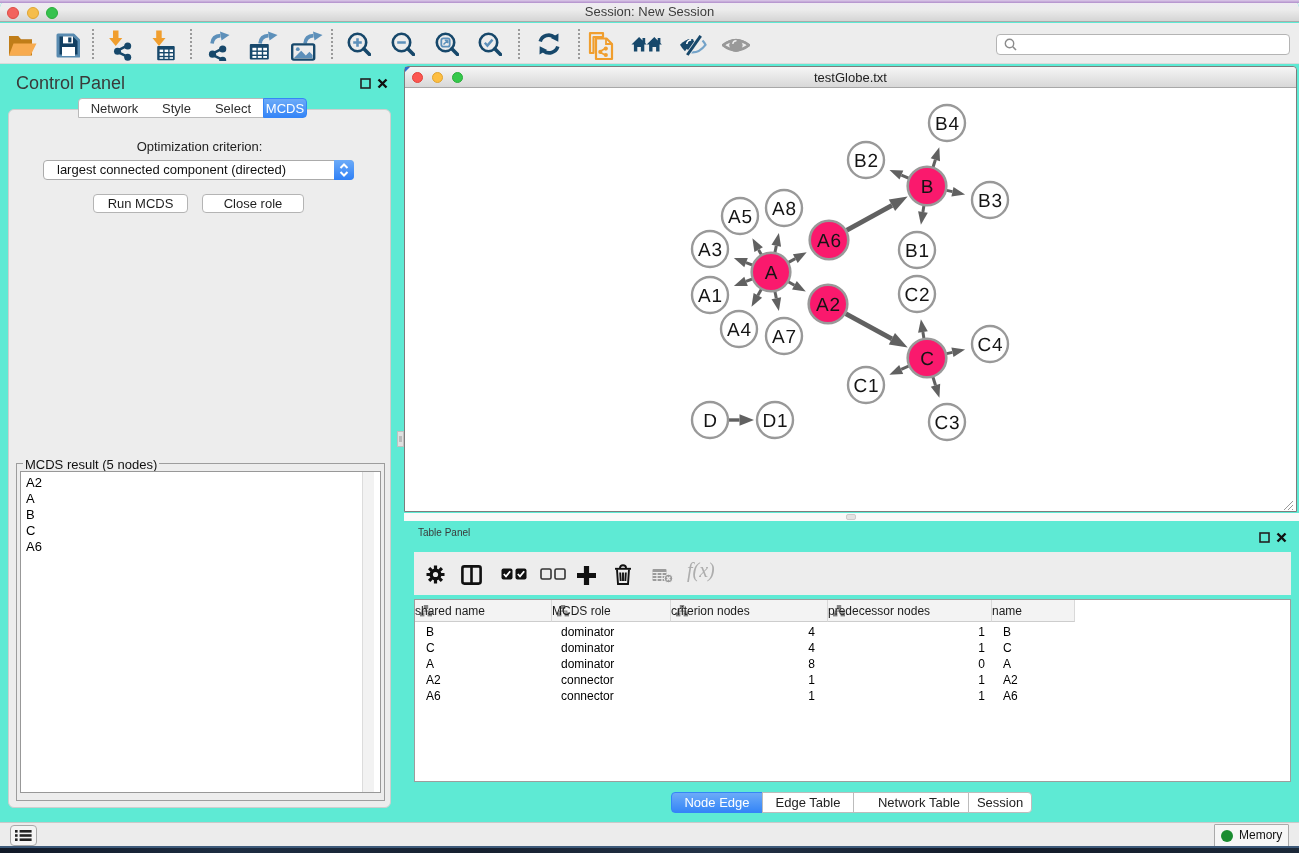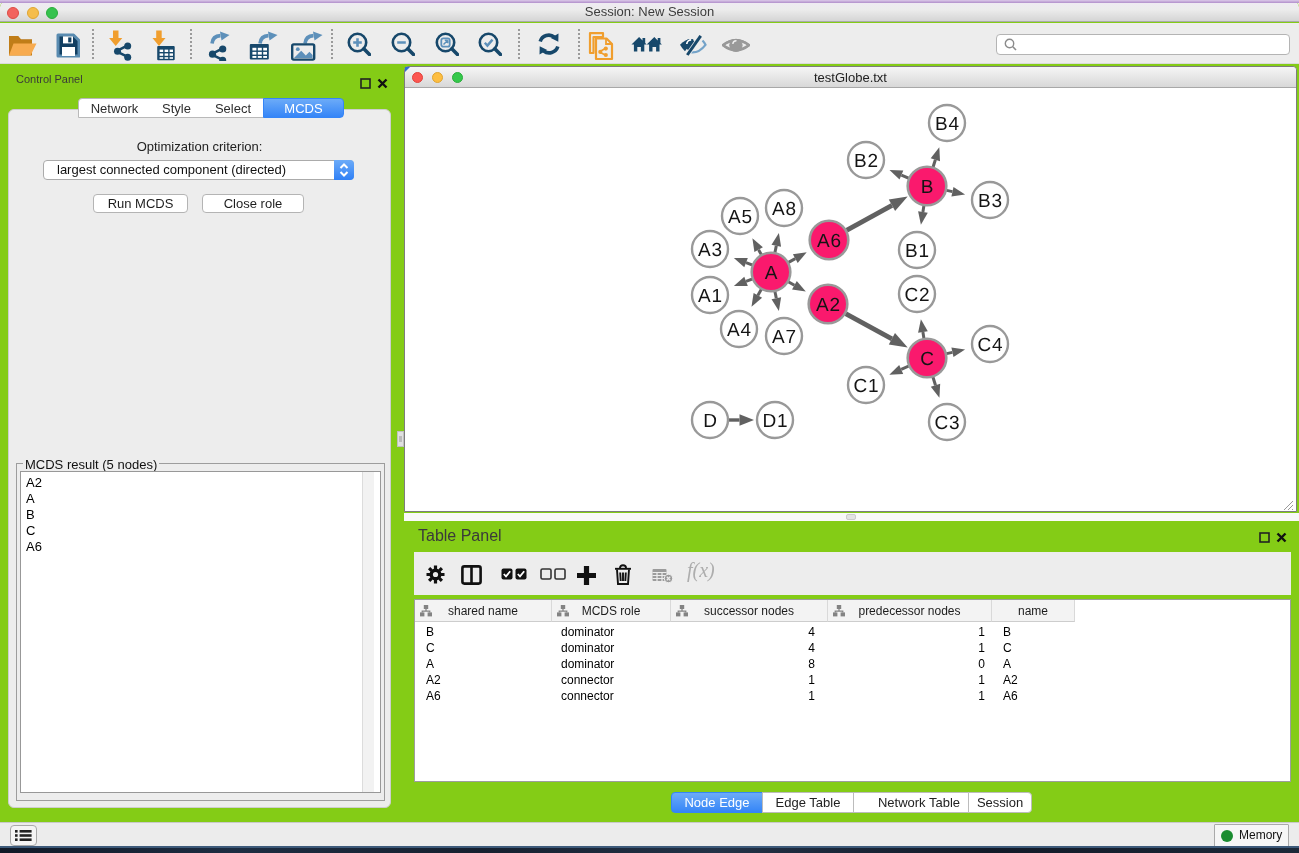--- a/index.html
+++ b/index.html
@@ -2,33 +2,33 @@
 <html><head><meta charset="utf-8">
 <style>
 *{margin:0;padding:0;box-sizing:border-box}
 html,body{width:1299px;height:853px;overflow:hidden}
 body{font-family:"Liberation Sans",sans-serif;background:#ececec;position:relative}
 .abs{position:absolute}
 
 #deskTop{left:0;top:0;width:1299px;height:3px;background:linear-gradient(#dccae9,#b18ecb)}
 #deskBot{left:0;top:846px;width:1299px;height:7px;background:linear-gradient(90deg,#101826,#1d2d42 18%,#16202f 37%,#233247 55%,#121a28 76%,#1b2838)}
 #deskBot:before{content:"";position:absolute;left:0;top:0;width:100%;height:1.5px;background:#3d5a7a}
-#appwin{left:0;top:2px;width:1299px;height:844px;background:#84cc16;border-radius:5px 5px 0 0;overflow:hidden}
+#appwin{left:0;top:2px;width:1299px;height:844px;background:#5eead4;border-radius:5px 5px 0 0;overflow:hidden}
 
 #titlebar{left:0;top:0;width:1299px;height:20px;background:linear-gradient(#efebf3,#ececec 40%,#d5d5d5);border-bottom:1px solid #aaaaaa;border-radius:5px 5px 0 0}
 #titlebar .tl{position:absolute;top:5px;width:12px;height:12px;border-radius:50%}
 .title{font-size:13px;color:#3c3c3c;text-align:center;line-height:20px}
 
 #toolbar{left:0;top:21px;width:1299px;height:41px;background:#ededed;border-bottom:1px solid #dadada}
 .sep{position:absolute;top:6px;height:30px;width:0;border-left:2px dotted #9a9a9a}
 .ticon{position:absolute;top:0}
 #searchbox{left:996px;top:11px;width:294px;height:21px;background:#fff;border:1px solid #b4b4b4;border-radius:4px}
 
 #cpHeader{left:0;top:62px;width:399px;height:34px}
-#cpTitle{left:16px;top:9px;font-size:11px;color:#3a3a3a}
+#cpTitle{left:16px;top:9px;font-size:18px;color:#3a3a3a}
 #cpBody{left:8px;top:107px;width:383px;height:699px;background:#ededed;border:1px solid #cecece;border-radius:6px}
 .tab{position:absolute;top:96px;height:20px;background:#fff;border:1px solid #b9b9b9;font-size:13px;color:#2e2e2e;text-align:center;line-height:19px}
 .tabsel{background:linear-gradient(#6cabf8,#3585f7);color:#fff;border-color:#3585f7}
 #optlabel{left:0;top:137px;width:399px;text-align:center;font-size:13px;color:#222}
 #dropdown{left:43px;top:158px;width:311px;height:20px;background:#fff;border:1px solid #ababab;border-radius:4px;font-size:13px;color:#111;line-height:18px;padding-left:13px}
 #ddbtn{right:-1px;top:-1px;width:20px;height:20px;background:linear-gradient(#6cabf8,#2f80f6);border-radius:0 4px 4px 0}
 .btn{position:absolute;height:19px;background:#fff;border:1px solid #b4b4b4;border-radius:4px;font-size:13px;color:#1e1e1e;text-align:center;line-height:17px}
 #fieldset{left:16px;top:461px;width:369px;height:338px;border:1px solid #9d9d9d;background:#ededed}
 #legend{left:23px;top:455px;background:#ededed;font-size:13px;color:#111;padding:0 2px}
 #listbox{left:20px;top:469px;width:361px;height:322px;background:#fff;border:1px solid #989898;font-size:13px;color:#000;padding:3px 0 0 5px;line-height:16px}
@@ -36,25 +36,25 @@
 
 #statusbar{left:0;top:820px;width:1299px;height:26px;background:#ececec;border-top:1px solid #c9c9c9}
 #sbicon{left:10px;top:823px;width:27px;height:21px;background:#f4f4f4;border:1px solid #a9a9a9;border-radius:4px}
 #memBtn{left:1214px;top:822px;width:75px;height:23px;background:#f6f6f6;border:1px solid #aaaaaa;border-radius:1px;font-size:12px;color:#111;line-height:21px;padding-left:24px}
 #memBtn i{position:absolute;left:6px;top:5px;width:12px;height:12px;border-radius:50%;background:#1b8c31;border:0}
 
 #gwin{left:404px;top:64px;width:893px;height:446px;background:#fff;border:1px solid #7d7d7d;border-radius:4px 4px 0 0}
 #gtitle{left:0;top:0;width:891px;height:21px;background:linear-gradient(#f6f6f6,#d8d8d8);border-bottom:1px solid #a8a8a8;border-radius:4px 4px 0 0}
 #gtitle .tl{position:absolute;top:5px;width:11px;height:11px;border-radius:50%}
 
-#tpTitle{left:418px;top:525px;font-size:16px;color:#3a3a3a}
+#tpTitle{left:418px;top:525px;font-size:10px;color:#3a3a3a}
 #tpToolbar{left:414px;top:550px;width:877px;height:43px;background:#ededed}
 #tblwrap{left:414px;top:597px;width:877px;height:183px;background:#fff;border:1px solid #9d9d9d}
 .th{position:absolute;top:0;height:22px;background:#f3f3f3;border-right:1px solid #d9d9d9;border-bottom:1px solid #cdcdcd;font-size:12px;color:#1c1c1c}
-.thlab{position:absolute;top:4px;width:100%;text-align:center}
+.thlab{position:absolute;top:4px;width:100%;text-align:left}
 .trow{position:absolute;font-size:12px;color:#000;height:16px;line-height:16px}
 .btab{position:absolute;top:790px;height:21px;background:#fff;border:1px solid #bcbcbc;font-size:13px;color:#222;text-align:center;line-height:20px}
 </style></head>
 <body>
 <div class="abs" id="deskBot"></div>
 <div class="abs" id="appwin">
 <div class="abs" id="titlebar">
  <div class="tl" style="left:7px;background:#f2635e;border:0.5px solid #dd4b45"></div>
  <div class="tl" style="left:27px;background:#f5bd4c;border:0.5px solid #e0a431"></div>
  <div class="tl" style="left:46px;background:#36c24e;border:0.5px solid #2aad3c"></div>
@@ -219,21 +219,21 @@
           <rect x="1" y="1" width="9" height="9" fill="none" stroke="#222" stroke-width="1.6"></rect>
         </svg></div>
       <div class="abs" style="left:377px;top:11px"><svg width="11" height="11" viewBox="0 0 11 11">
           <path d="M1.5 1.5 L9.5 9.5 M9.5 1.5 L1.5 9.5" stroke="#111" stroke-width="2.4"></path>
         </svg></div>
     </div>
 <div class="abs" id="cpBody"></div>
 <div class="tab" style="left:78px;width:73px;border-radius:4px 0 0 0">Network</div>
 <div class="tab" style="left:150px;width:54px;border-left:none">Style</div>
 <div class="tab" style="left:203px;width:61px;border-left:none">Select</div>
-<div class="tab tabsel" style="left:263px;width:81px;border-radius:0 4px 4px 0">MCDS</div>
+<div class="tab tabsel" style="left:263px;width:44px;border-radius:0 4px 4px 0">MCDS</div>
 <div class="abs" id="dropdown">largest connected component (directed)
  <div class="abs" id="ddbtn"><svg width="20" height="20" viewBox="0 0 20 20">
           <path d="M6.5 8 L10 4.5 L13.5 8 M6.5 12 L10 15.5 L13.5 12" stroke="#fff" stroke-width="2" fill="none"></path>
         </svg></div>
 </div>
 <div class="abs" id="optlabel">Optimization criterion:</div>
 <div class="btn" style="left:93px;top:192px;width:95px">Run MCDS</div>
 <div class="btn" style="left:202px;top:192px;width:102px">Close role</div>
 <div class="abs" id="fieldset"></div>
 <div class="abs" id="legend">MCDS result (5 nodes)</div>
@@ -434,21 +434,21 @@
       </div>
       <div class="th" style="left:256px;width:157px">
         <span style="position:absolute;left:5px;top:4px"><svg width="12" height="13" viewBox="0 0 12 13">
             <g fill="#838383">
               <rect x="3.8" y="1" width="4.4" height="4"></rect>
               <rect x="0" y="8.4" width="4.4" height="4"></rect>
               <rect x="7.6" y="8.4" width="4.4" height="4"></rect>
               <path d="M6 5 V7.2 M2.2 8.4 V7.2 H9.8 V8.4" stroke="#838383" stroke-width="1.2" fill="none"></path>
             </g>
           </svg></span>
-        <div class="thlab">successor nodes</div>
+        <div class="thlab">criterion nodes</div>
       </div>
       <div class="th" style="left:413px;width:164px">
         <span style="position:absolute;left:5px;top:4px"><svg width="12" height="13" viewBox="0 0 12 13">
             <g fill="#838383">
               <rect x="3.8" y="1" width="4.4" height="4"></rect>
               <rect x="0" y="8.4" width="4.4" height="4"></rect>
               <rect x="7.6" y="8.4" width="4.4" height="4"></rect>
               <path d="M6 5 V7.2 M2.2 8.4 V7.2 H9.8 V8.4" stroke="#838383" stroke-width="1.2" fill="none"></path>
             </g>
           </svg></span>

